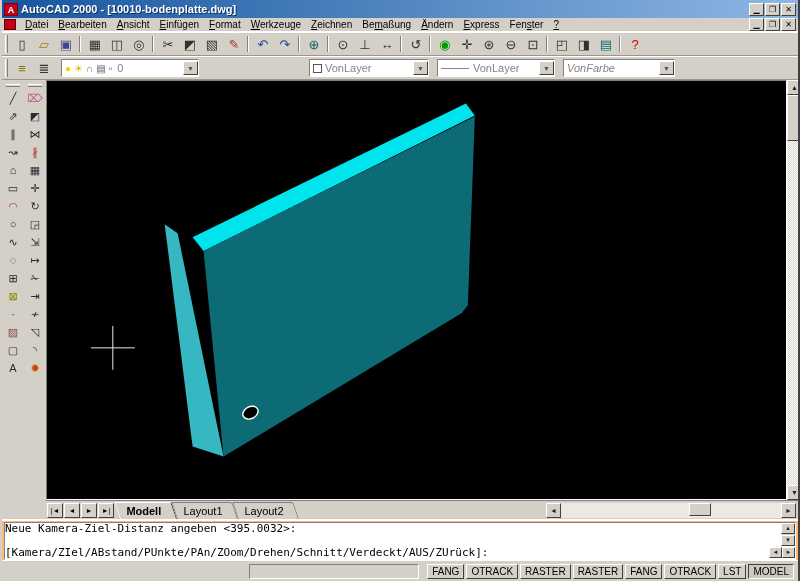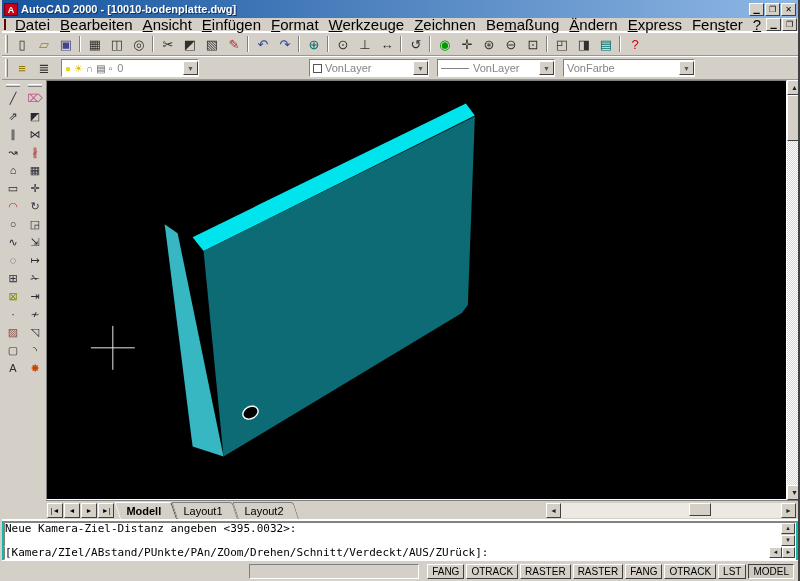--- a/index.html
+++ b/index.html
@@ -19,21 +19,21 @@
     text-shadow:1px 1px 0 #10305e; flex:1; }
   .winbtns{ display:flex; gap:1px; }
   .winbtn{ width:15px; height:13px; background:#d4d0c8; color:#000; font-size:8px;
     line-height:12px; text-align:center; border:1px solid; border-color:#fff #404040 #404040 #fff; }
 
   
   .menubar{ height:14px; display:flex; align-items:center; background:#d4d0c8;
     border-bottom:1px solid #fff; padding:0 2px; }
   .menubar .doc-icon{ width:12px; height:11px; background:#c40016; border:1px solid #600;
     margin-right:4px; }
-  .menu-item{ font-size:15px; color:#000; padding:0 5px; white-space:nowrap; }
+  .menu-item{ font-size:10px; color:#000; padding:0 5px; white-space:nowrap; }
   .menubar .winbtns{ margin-left:auto; }
   .menu-item u{ text-decoration:underline; }
 
   
   .toolbar{ display:flex; align-items:center; background:#d4d0c8; padding:1px 2px;
     border-top:1px solid #fff; border-bottom:1px solid #9a968e; }
   .tb1{ height:24px; } .tb2{ height:24px; }
   .grip{ width:3px; height:18px; margin:0 3px 0 1px;
     border-left:1px solid #fff; border-right:1px solid #808080; }
   .tbtn{ width:22px; height:20px; display:flex; align-items:center; justify-content:center;
@@ -86,21 +86,21 @@
     transform:skewX(18deg); transform-origin:bottom left; border-top-right-radius:3px; }
   .tab>span{ display:inline-block; transform:skewX(-18deg); }
   .tab.active{ font-weight:bold; background:#d4d0c8; border-color:#fff #404040 #404040 #fff;
     z-index:2; }
   .hscroll{ position:absolute; right:6px; bottom:1px; width:250px; height:15px; display:flex; }
   .hscroll .track{ flex:1; background:#ece9e2; position:relative; }
   .hscroll .thumb{ position:absolute; left:58%; width:22px; height:13px; background:#d4d0c8;
     border:1px solid; border-color:#fff #404040 #404040 #fff; }
 
   
-  .command{ height:41px; background:#14b8a6; border-top:2px solid #fff; padding:1px 2px; }
+  .command{ height:41px; background:#fdba74; border-top:2px solid #fff; padding:1px 2px; }
   .cmd-history{ position:relative; height:25px; background:#fff; border:1px solid;
     border-color:#808080 #fff #fff #808080; overflow:hidden; }
   .cmd-line{ font-family:"DejaVu Sans Mono", monospace; font-size:11px; line-height:11px;
     color:#000; white-space:pre; }
   .cmd-vscroll{ position:absolute; right:0; top:0; width:14px; height:100%; display:flex;
     flex-direction:column; justify-content:space-between; background:#d4d0c8; }
   .mini-btn{ height:11px; width:14px; background:#d4d0c8; border:1px solid;
     border-color:#fff #404040 #404040 #fff; font-size:6px; line-height:9px; text-align:center;
     color:#222; }
   .cmd-input{ position:relative; height:13px; background:#fff; border:1px solid;
@@ -271,21 +271,21 @@
     <div class="combo" style="width:120px;margin-left:102px;">
       <span class="swatch"></span>
       <span>VonLayer</span>
       <span class="arrow">▼</span>
     </div>
     <div class="combo" style="width:118px;">
       <span class="ltline"></span>
       <span>VonLayer</span>
       <span class="arrow">▼</span>
     </div>
-    <div class="combo" style="width:132px;">
+    <div class="combo" style="width:112px;font-style:italic;">
       <span>VonFarbe</span>
       <span class="arrow">▼</span>
     </div>
   </div>
 
   <div class="main">
     <div class="side-tools">
       <div class="tool-col">
         <div class="colgrip"></div>
         <div>

